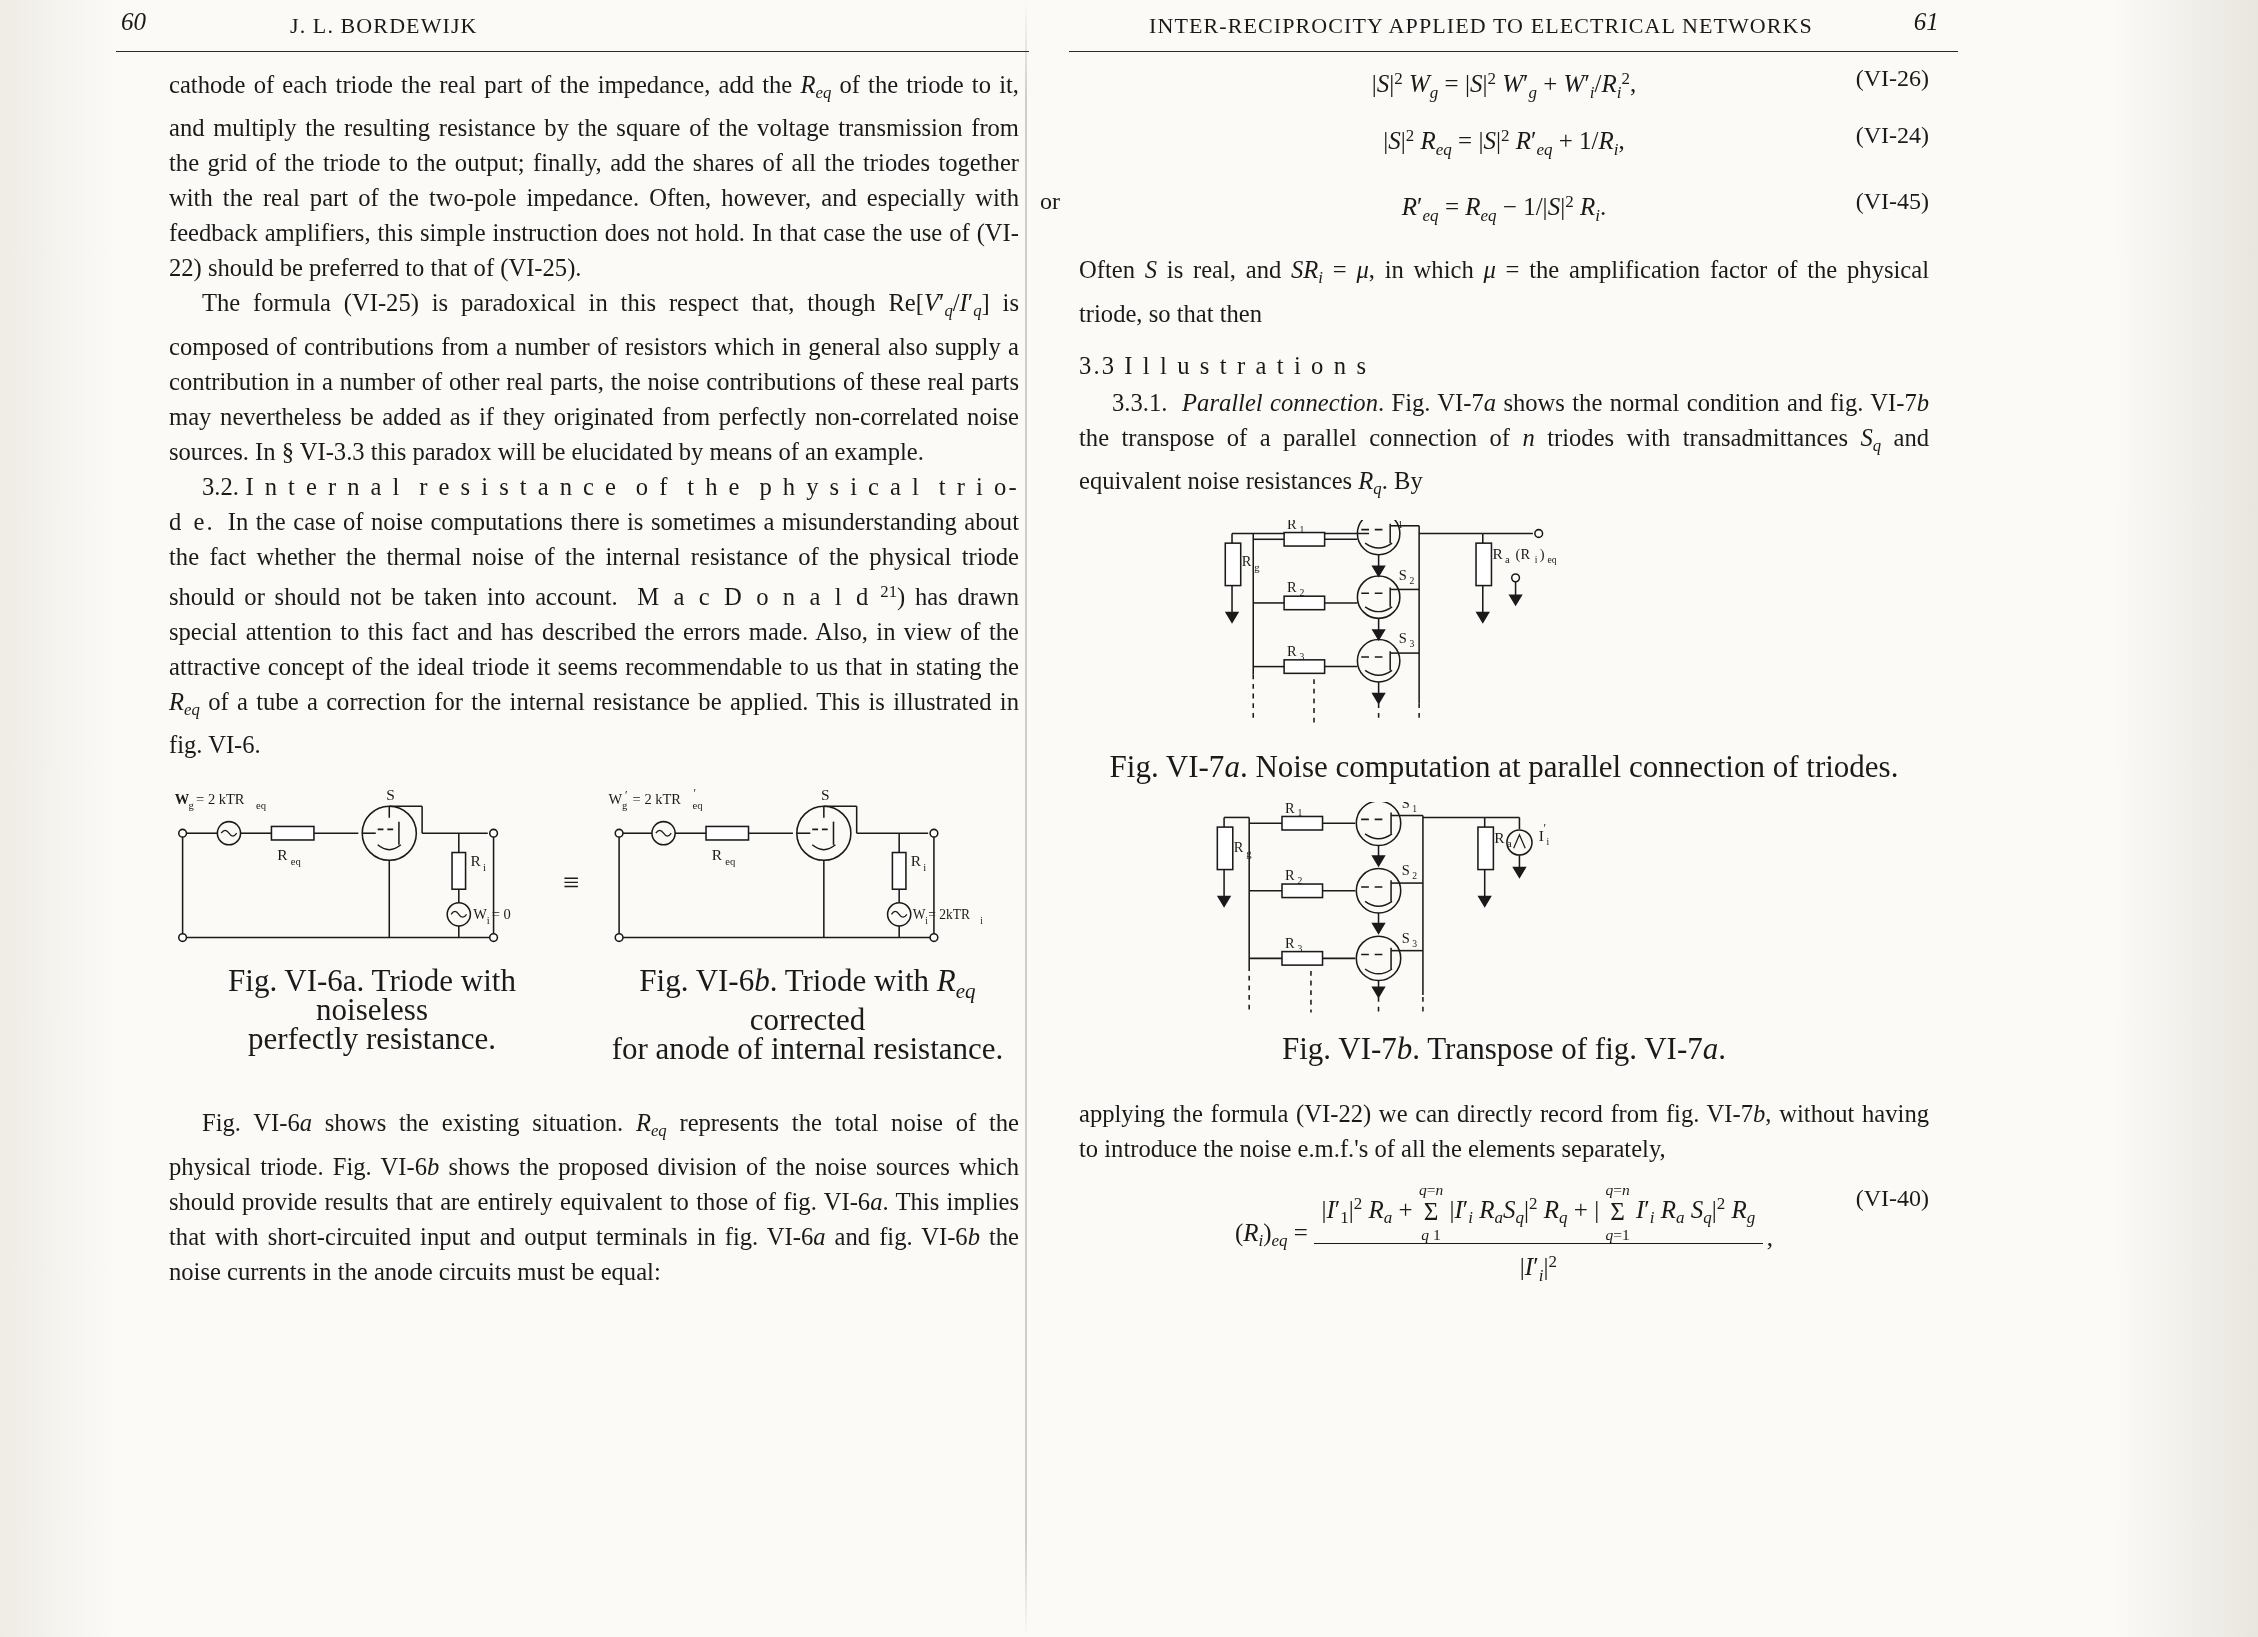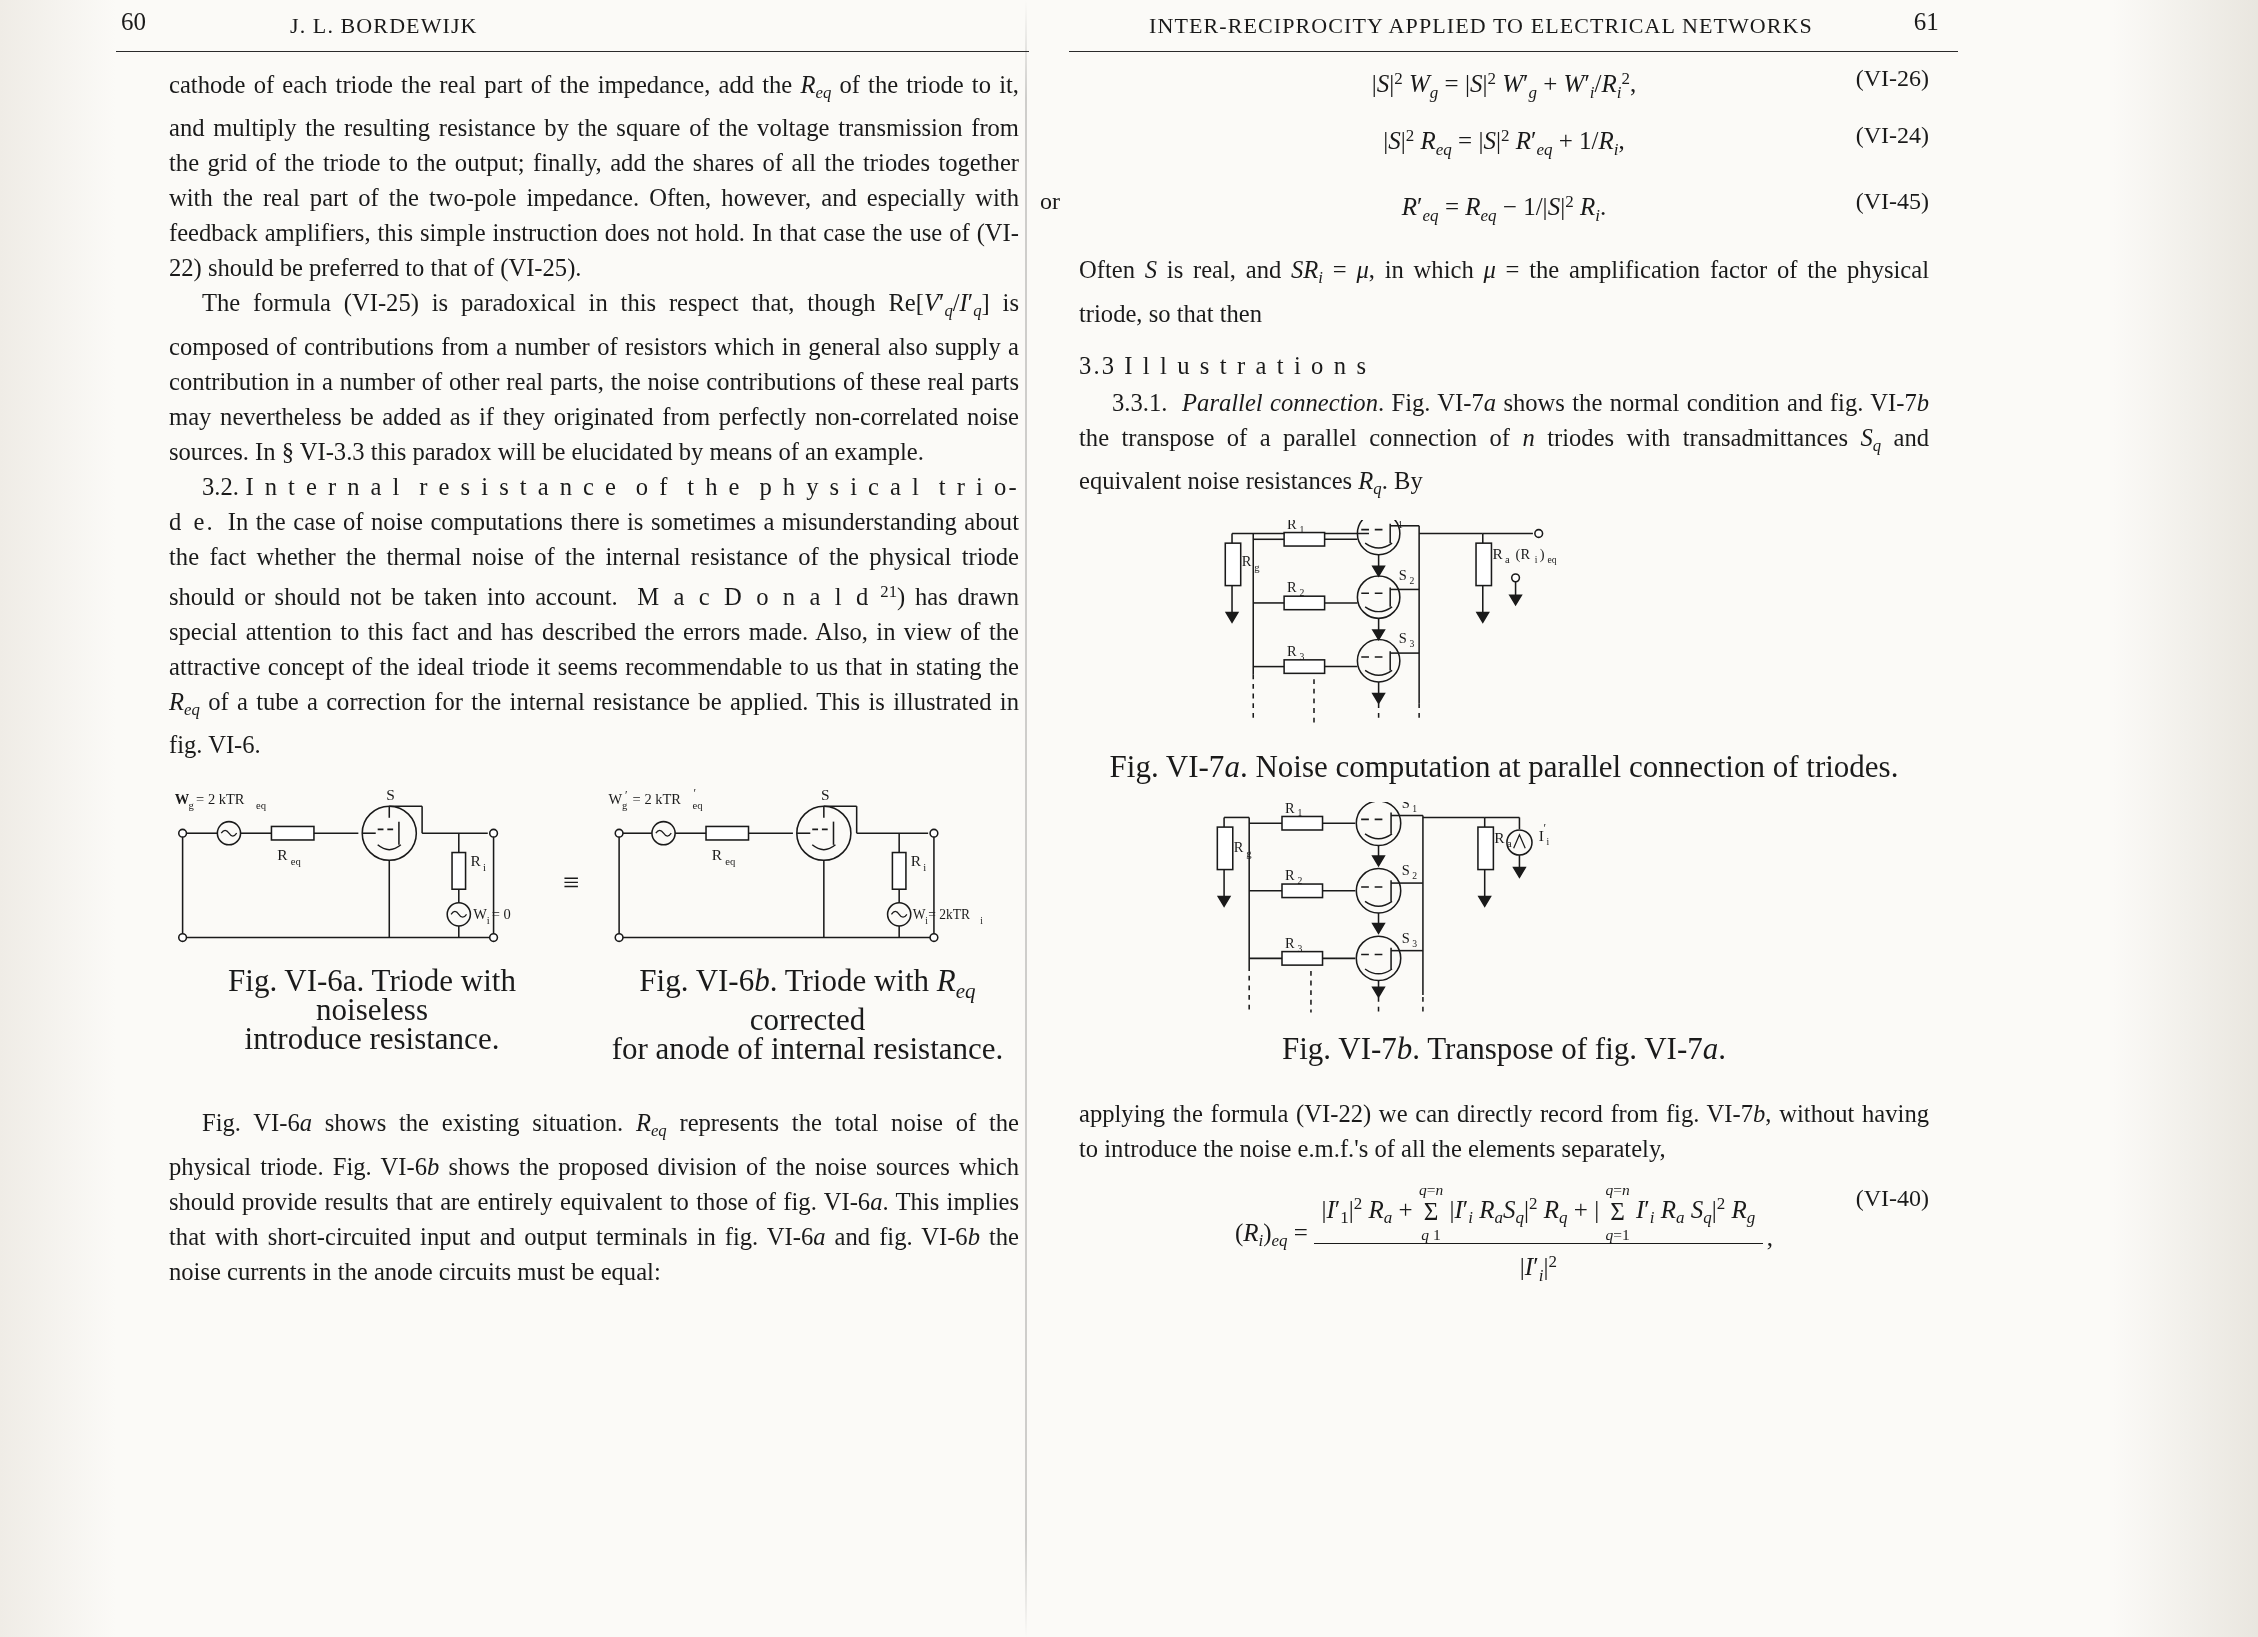--- a/index.html
+++ b/index.html
@@ -45,20 +45,21 @@
   }
   .col-left { left: 169px; width: 850px; }
   .col-right { left: 1079px; width: 850px; }
   .hdr-rule {
     border-bottom: 1.4px solid #2a2a2a;
     margin-top: 9.7px;
   }
   .folio {
     font-family: "Liberation Serif", serif;
     font-size: 25px;
+    font-style: italic;
   }
   .running-head {
     font-variant: small-caps;
     font-size: 22px;
     letter-spacing: 1.1px;
   }
 
   p {
     margin: 0;
     text-align: justify;
@@ -261,21 +262,21 @@
           <text x="786" y="141" font-size="14">= 2kTR</text>
           <text x="840" y="146" font-size="10">i</text>
         </g>
       </svg>
       <div style="position:absolute; left:394px; top:82px; font-size:29px;">≡</div>
     </div>
 
     <div style="display:flex; gap:25px; margin-top:5.8px;">
       <div style="width:406px;">
         <div class="figcap">Fig. VI-6a.  Triode with  noiseless</div>
-        <div class="figcap" style="margin-top:0">introduce  resistance.</div>
+        <div class="figcap" style="margin-top:0">perfectly  resistance.</div>
       </div>
       <div style="width:415px;">
         <div class="figcap">Fig. VI-6<i>b</i>.  Triode with <i>R</i><span class="sub"><i>eq</i></span> corrected</div>
         <div class="figcap" style="margin-top:0">for anode of internal resistance.</div>
       </div>
     </div>
 
     <p class="indent" style="margin-top:42px;">Fig. VI-6<i>a</i> shows the existing situation. <i>R</i><span class="sub"><i>eq</i></span> represents the total noise of the physical triode. Fig. VI-6<i>b</i> shows the proposed division of the noise sources which should provide results that are entirely equivalent to those of fig. VI-6<i>a</i>. This implies that with short-circuited input and output terminals in fig. VI-6<i>a</i> and fig. VI-6<i>b</i> the noise currents in the anode circuits must be equal:</p>
   </div>
 

